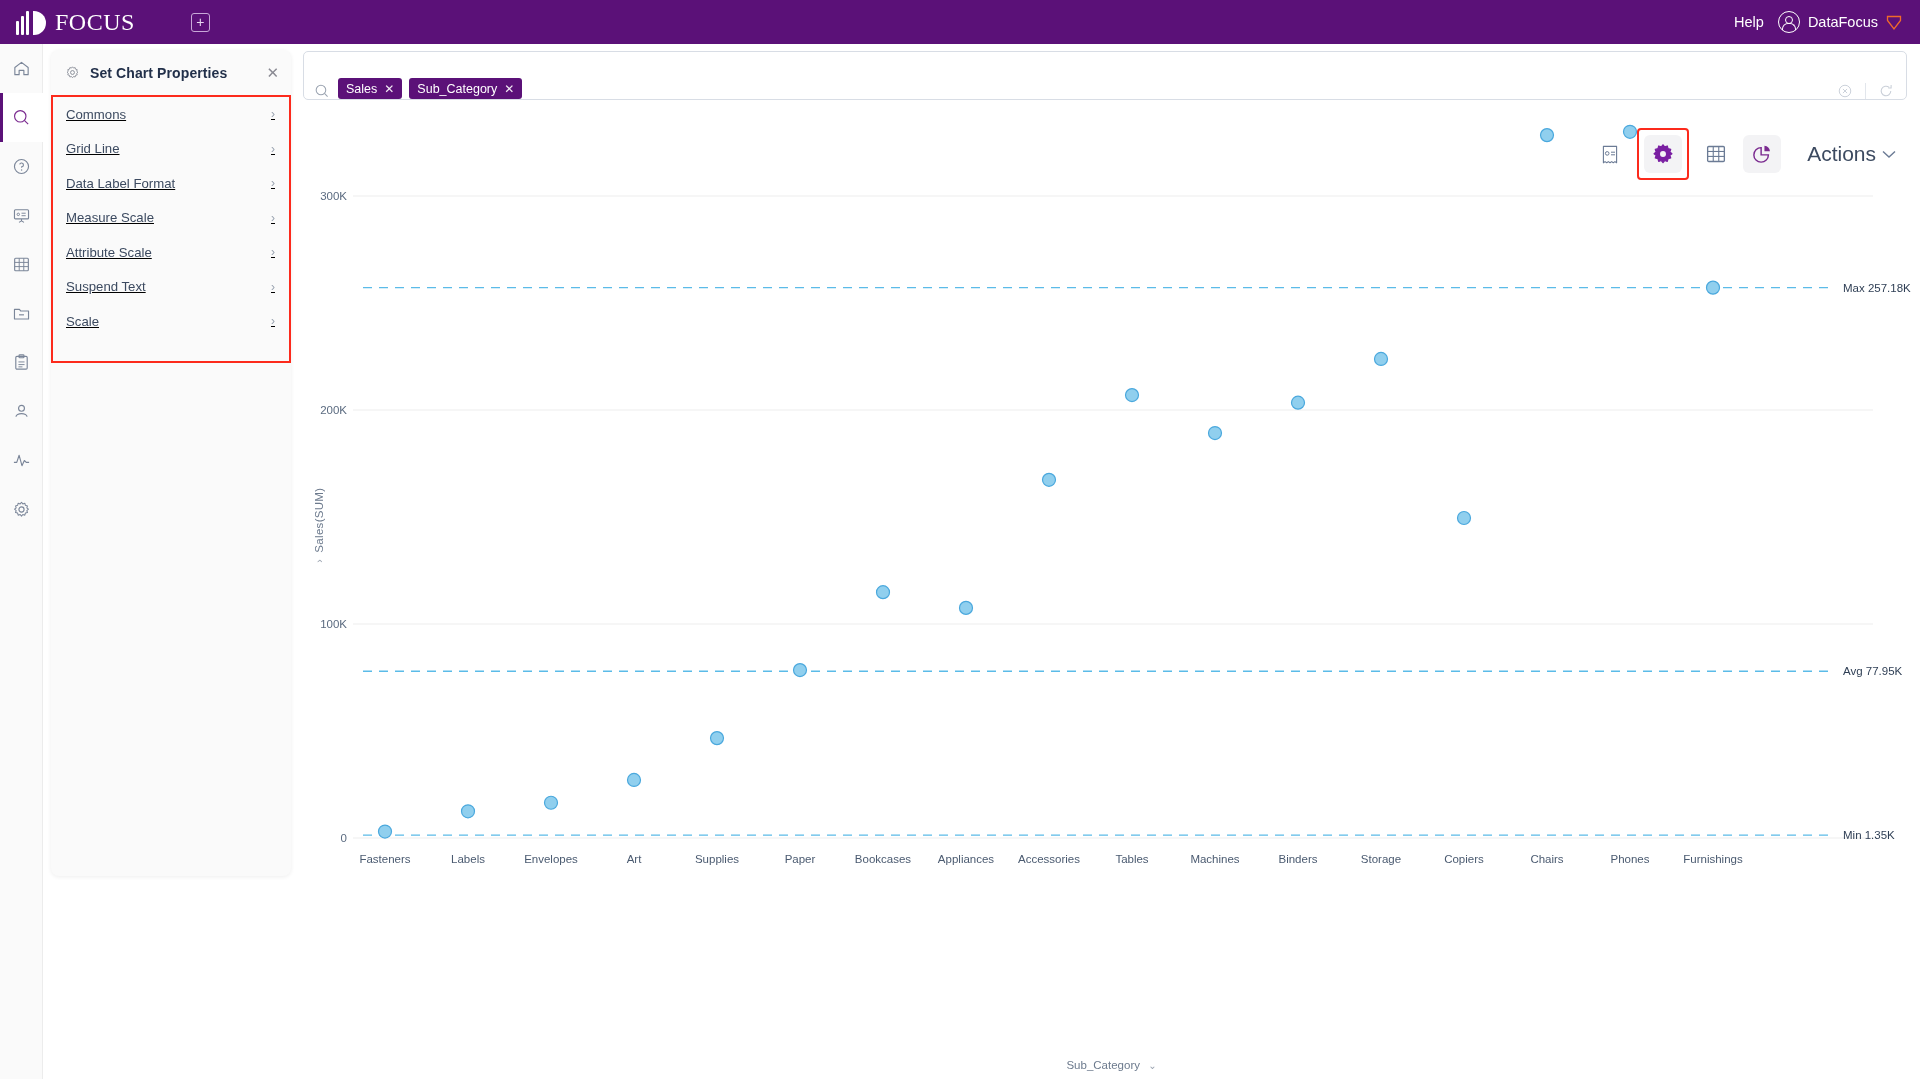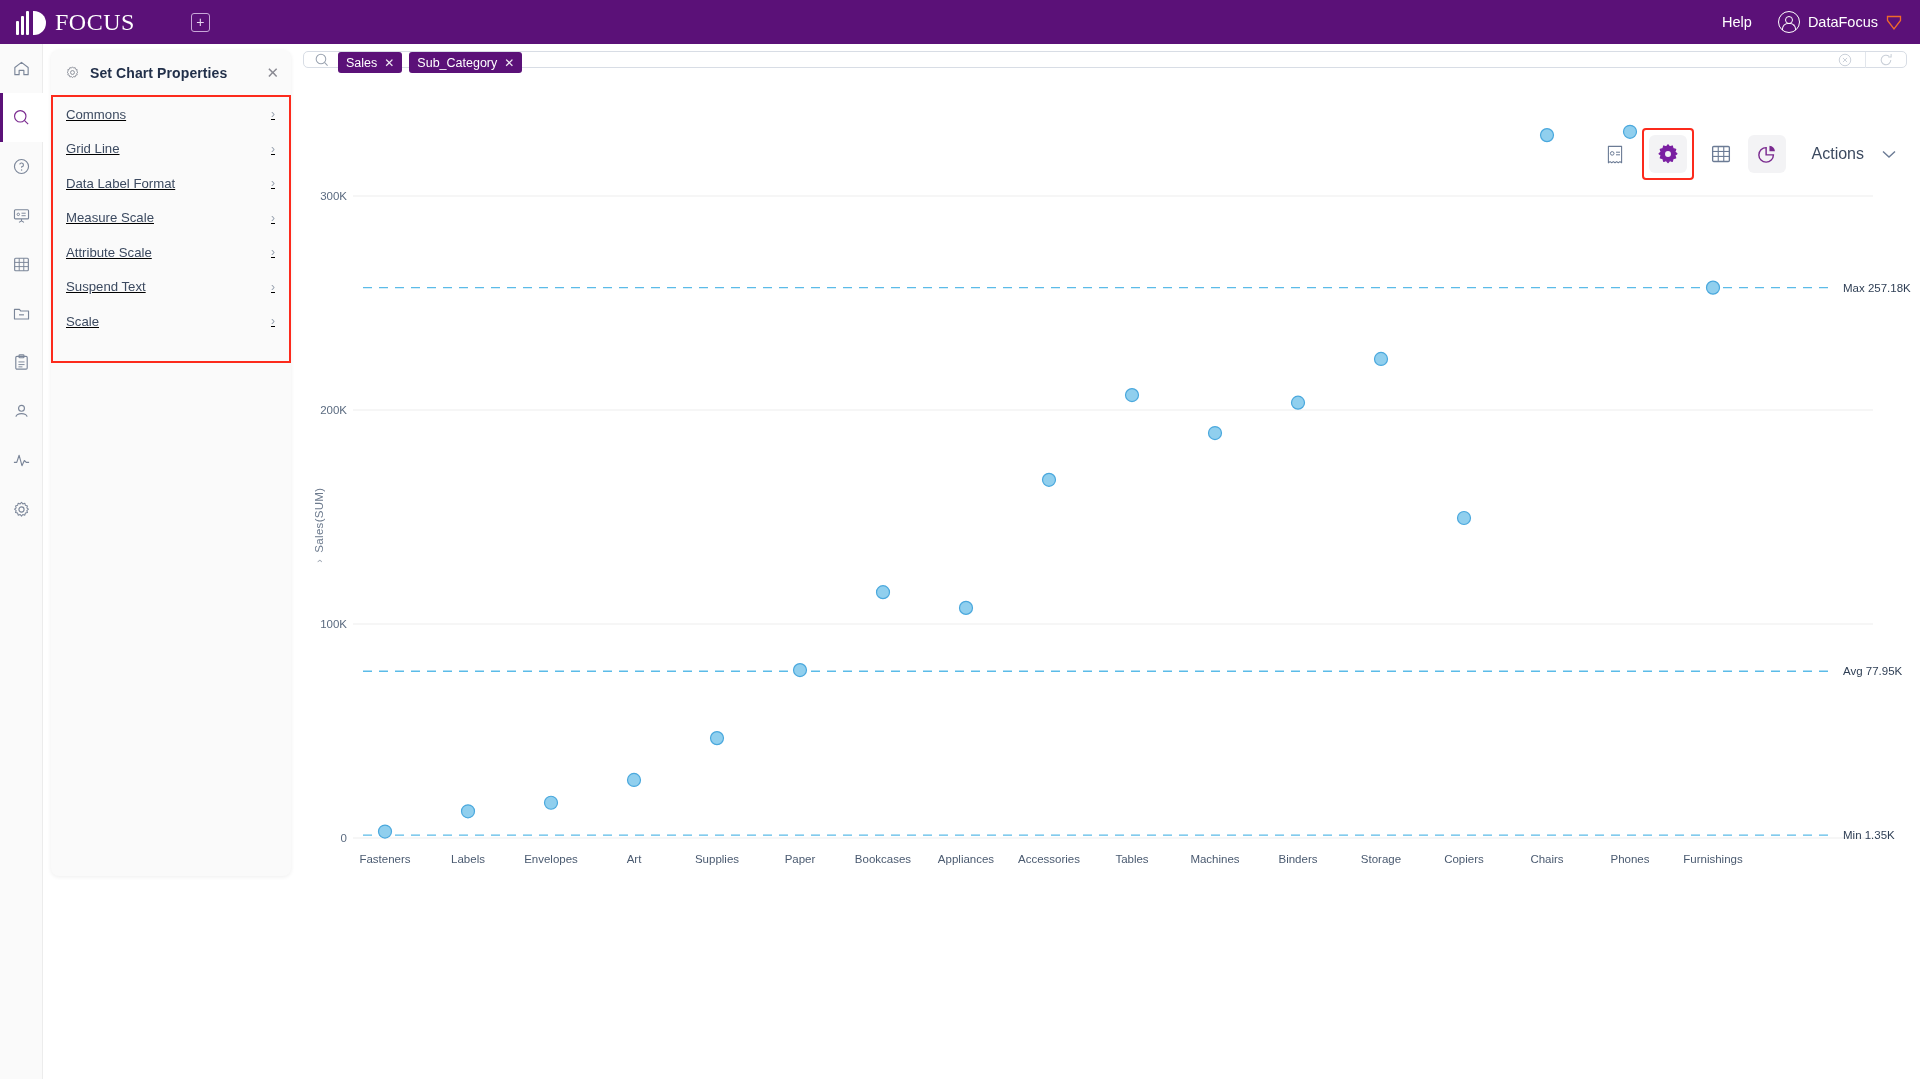--- a/index.html
+++ b/index.html
@@ -29,21 +29,21 @@
     margin-left: 9px; font-weight: 400;
   }
   .tab-add {
     width: 19px; height: 19px; margin-left: 56px;
     border: 1.4px solid #c8a8d8; border-radius: 3px;
     color: #e6d6ef; font-size: 14px; line-height: 16px; text-align: center;
     cursor: pointer;
   }
   .topbar-right {
     margin-left: auto; margin-right: 18px;
-    display: flex; align-items: center; gap: 26px;
+    display: flex; align-items: center; gap: 14px;
     color: #fff; font-size: 14.5px;
   }
   .help-link { cursor: pointer; }
   .user-box { display: flex; align-items: center; gap: 8px; cursor: pointer; }
   .avatar-ring {
     width: 22px; height: 22px; border: 1.4px solid #fff; border-radius: 50%;
     position: relative;
   }
   .avatar-ring::before {
     content:''; position:absolute; left:50%; top:4px; transform:translateX(-50%);
@@ -95,23 +95,23 @@
   }
   .prop-row {
     height: 34.5px; display: flex; align-items: center;
     padding: 0 14px 0 13px; cursor: pointer;
   }
   .prop-row .lbl { font-size: 13.2px; color: #3c4a60; }
   .prop-row .chev { margin-left: auto; color: #9aa3b0; font-size: 12px; }
 
   
   .searchbar {
-    position: absolute; left: 303px; top: 51px; width: 1604px; height: 17px;
+    position: absolute; left: 303px; top: 51px; width: 1604px; height: 49px;
     border: 1px solid #d8dde5; border-radius: 5px; background: #fff;
-    display: flex; align-items: flex-start; padding: 0 6px 0 10px;
+    display: flex; align-items: flex-end; padding: 0 6px 0 10px;
   }
   .search-glass { flex: 0 0 auto; margin-right: 8px; }
   .chip {
     height: 21px; background: #5b1178; border-radius: 3px; color: #fff;
     font-size: 12.5px; display: inline-flex; align-items: center; gap: 7px;
     padding: 0 8px; margin-right: 7px; cursor: pointer;
   }
   .chip .x { font-size: 12px; opacity: .92; }
   .search-input-space { flex: 1 1 auto; height: 100%; cursor: text; }
   .sb-right { display: flex; align-items: center; gap: 12px; margin-right: 6px; }
@@ -129,22 +129,22 @@
   .tool-btn.soft { background: #f3f3f5; }
   .tool-btn.boxed {
     border: 2.5px solid #fc2a1c; border-radius: 4px;
     width: 52px; height: 52px; background: transparent;
   }
   .tool-btn.boxed > span {
     width: 38px; height: 38px; border-radius: 6px; background: #f3f3f5;
     display: flex; align-items: center; justify-content: center;
   }
   .actions-btn {
-    display: flex; align-items: center; gap: 18px; margin-left: 18px;
-    font-size: 16px; color: #3c4a60; cursor: pointer;
+    display: flex; align-items: center; gap: 6px; margin-left: 18px;
+    font-size: 21px; color: #3c4a60; cursor: pointer;
   }
 
   
   .chart-area { position: absolute; left: 303px; top: 98px; right: 0; bottom: 0; }
   .chart-title {
     position: absolute; left: 0; right: 0; top: 58px; text-align: center;
     font-size: 21.5px; color: #3f5068; letter-spacing: .2px;
   }
   .plot { position: absolute; left: 0; top: 0; width: 1617px; height: 981px; }
   .ylabel {
@@ -442,13 +442,17 @@
       <text x="912" y="765">Machines</text>
       <text x="995" y="765">Binders</text>
       <text x="1078" y="765">Storage</text>
       <text x="1161" y="765">Copiers</text>
       <text x="1244" y="765">Chairs</text>
       <text x="1327" y="765">Phones</text>
       <text x="1410" y="765">Furnishings</text>
     </g>
   </svg>
 
+  <div class="xlabel">
+    <span>Sub_Category</span>
+    <span class="chev">⌄</span>
+  </div>
 </div>
 
 </body></html>

